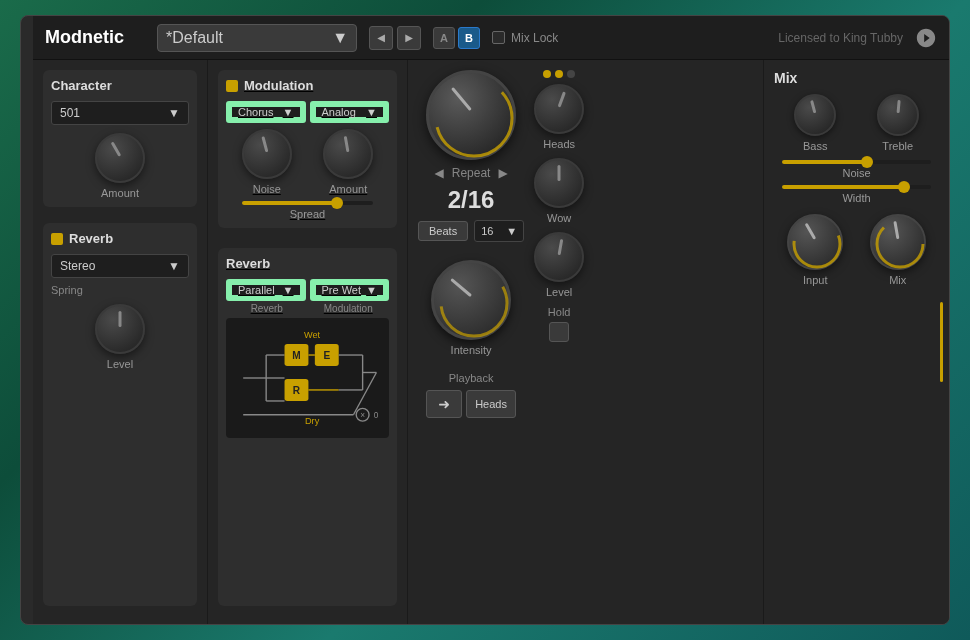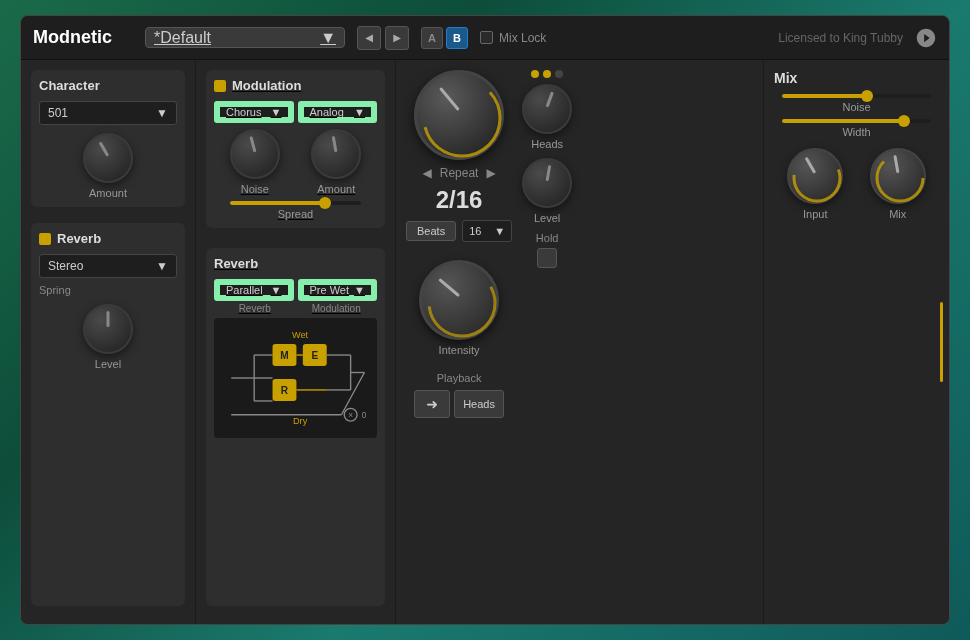--- a/index.html
+++ b/index.html
@@ -15,20 +15,21 @@
 
     .plugin-window {
       width: 930px;
       height: 610px;
       background: #2a2a2a;
       border-radius: 8px;
       overflow: hidden;
       border: 1px solid #444;
       display: flex;
       flex-direction: column;
+      padding-left: 12px;
     }
 
     
     .header {
       background: #1e1e1e;
       height: 44px;
       display: flex;
       align-items: center;
       padding: 0 12px;
       gap: 12px;
@@ -40,29 +41,28 @@
       color: #fff;
       font-size: 18px;
       font-weight: bold;
       min-width: 100px;
     }
 
     .preset-dropdown {
       background: #3a3a3a;
       border: 1px solid #555;
       color: #ccc;
-      height: 21px;
+      height: 28px;
       width: 200px;
       border-radius: 4px;
       display: flex;
       align-items: center;
       padding: 0 8px;
       justify-content: space-between;
       cursor: pointer;
-      text-decoration: underline;
     }
 
     .nav-arrows {
       display: flex;
       gap: 4px;
     }
 
     .nav-btn {
       background: #3a3a3a;
       border: 1px solid #555;
@@ -706,20 +706,26 @@
               <div class="head-dot"></div>
               <div class="head-dot"></div>
               <div class="head-dot off"></div>
             </div>
             <div class="knob knob-medium">
               <div class="knob-indicator" style="transform: translateX(-50%) rotate(20deg);"></div>
             </div>
             <span class="knob-label">Heads</span>
           </div>
 
+          <div class="knob-container">
+            <div class="knob knob-medium">
+              <div class="knob-indicator" style="transform: translateX(-50%) rotate(0deg);"></div>
+            </div>
+            <span class="knob-label">Wow</span>
+          </div>
 
           <div class="knob-container">
             <div class="knob knob-medium">
               <div class="knob-indicator" style="transform: translateX(-50%) rotate(10deg);"></div>
             </div>
             <span class="knob-label">Level</span>
           </div>
 
           <div style="display:flex;flex-direction:column;align-items:center;gap:4px;">
             <span style="color:#888;font-size:11px;text-align:center;">Hold</span>
@@ -728,20 +734,34 @@
 
         </div>
       </div>
     </div>
 
     <div class="panel panel-right" style="position:relative;">
       <div class="section-header">
         <span class="section-title" style="font-size:14px;">Mix</span>
       </div>
 
+      <div class="knob-row" style="margin-bottom:8px;">
+        <div class="knob-container">
+          <div class="knob knob-small">
+            <div class="knob-indicator" style="transform: translateX(-50%) rotate(-15deg);"></div>
+          </div>
+          <span class="knob-label">Bass</span>
+        </div>
+        <div class="knob-container">
+          <div class="knob knob-small">
+            <div class="knob-indicator" style="transform: translateX(-50%) rotate(5deg);"></div>
+          </div>
+          <span class="knob-label">Treble</span>
+        </div>
+      </div>
 
       <div class="slider-container" style="margin-bottom:6px;">
         <div class="slider-track" style="width:90%;">
           <div class="slider-fill" style="width:55%;background:#c8a000;"></div>
           <div class="slider-thumb" style="left:53%;background:#c8a000;"></div>
         </div>
         <span class="slider-label">Noise</span>
       </div>
 
       <div class="slider-container" style="margin-bottom:10px;">

